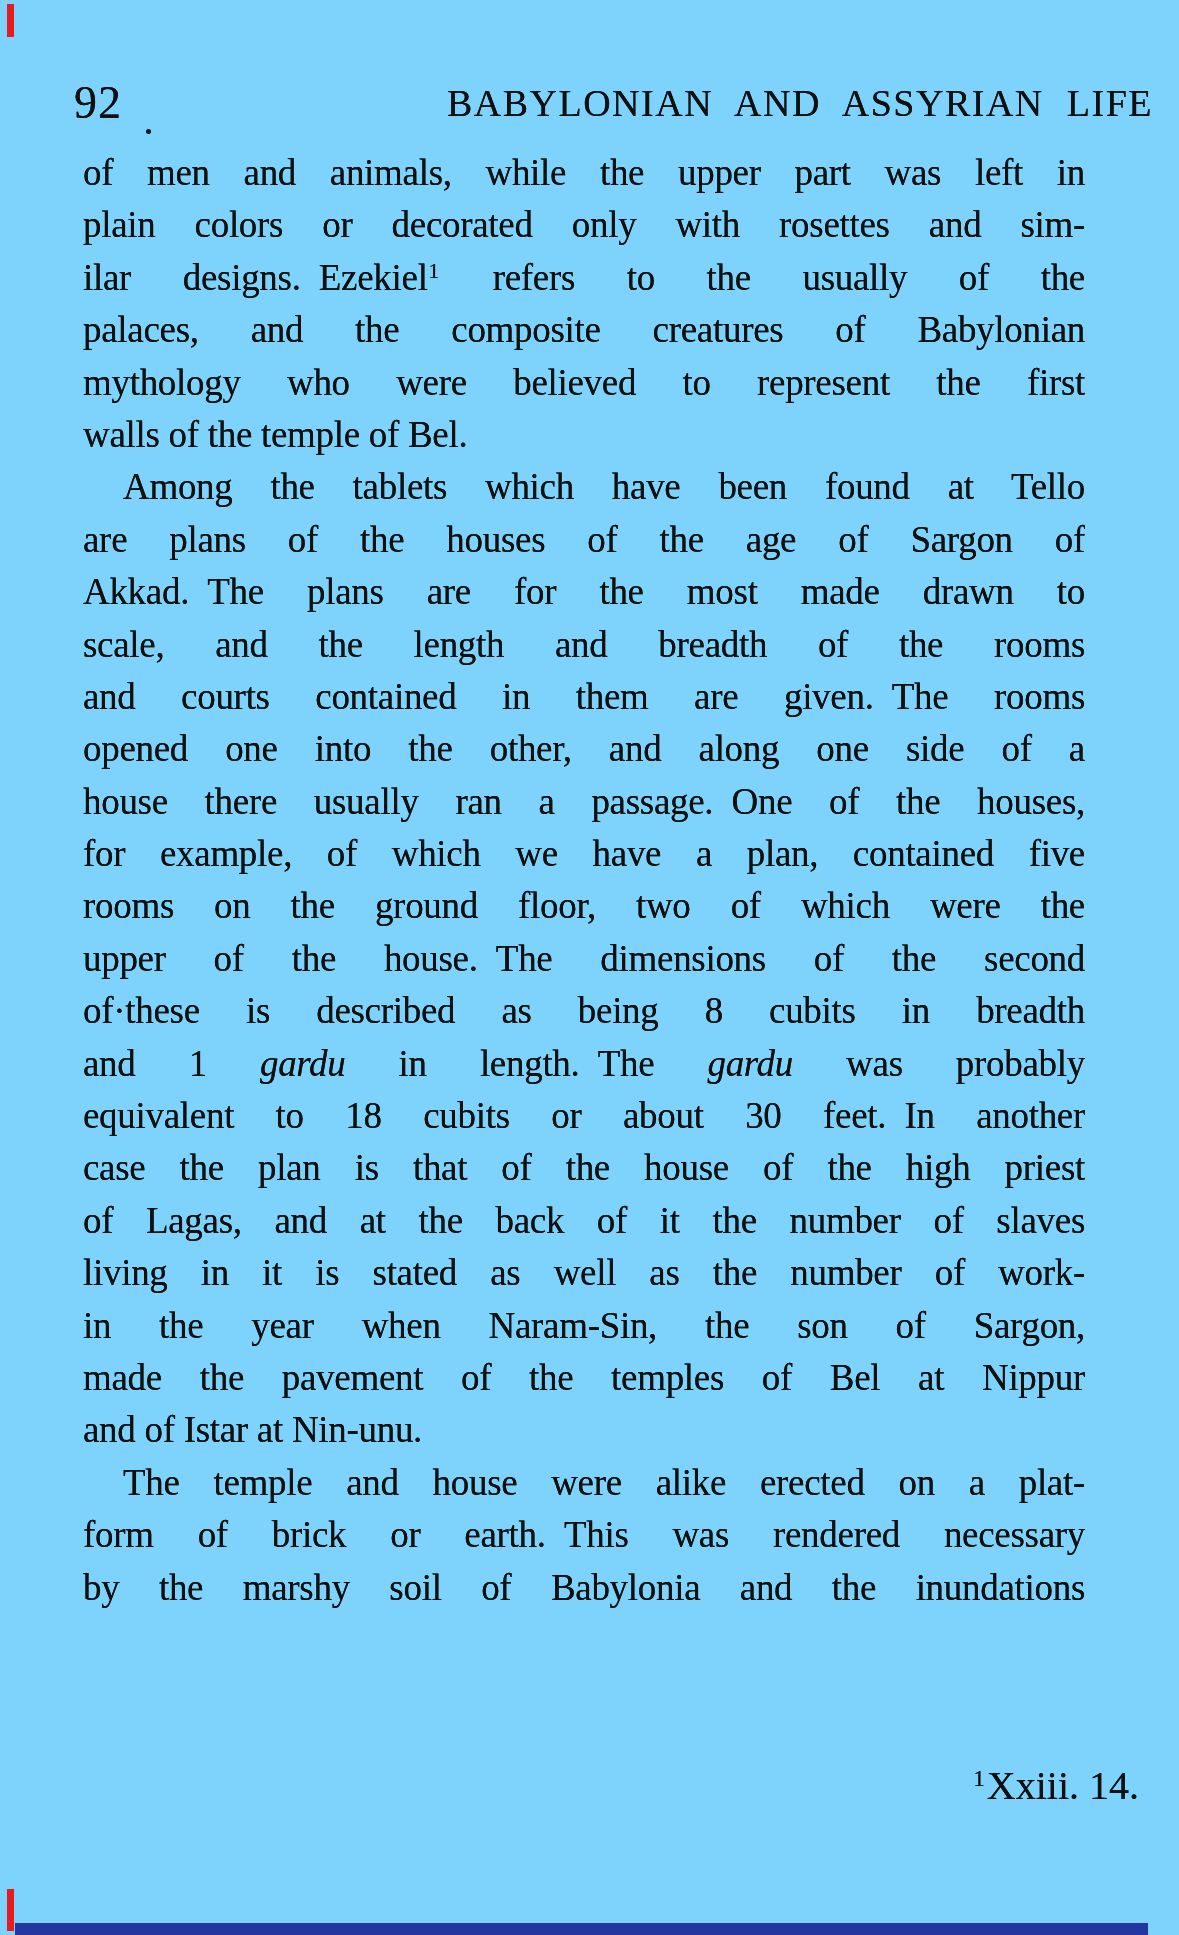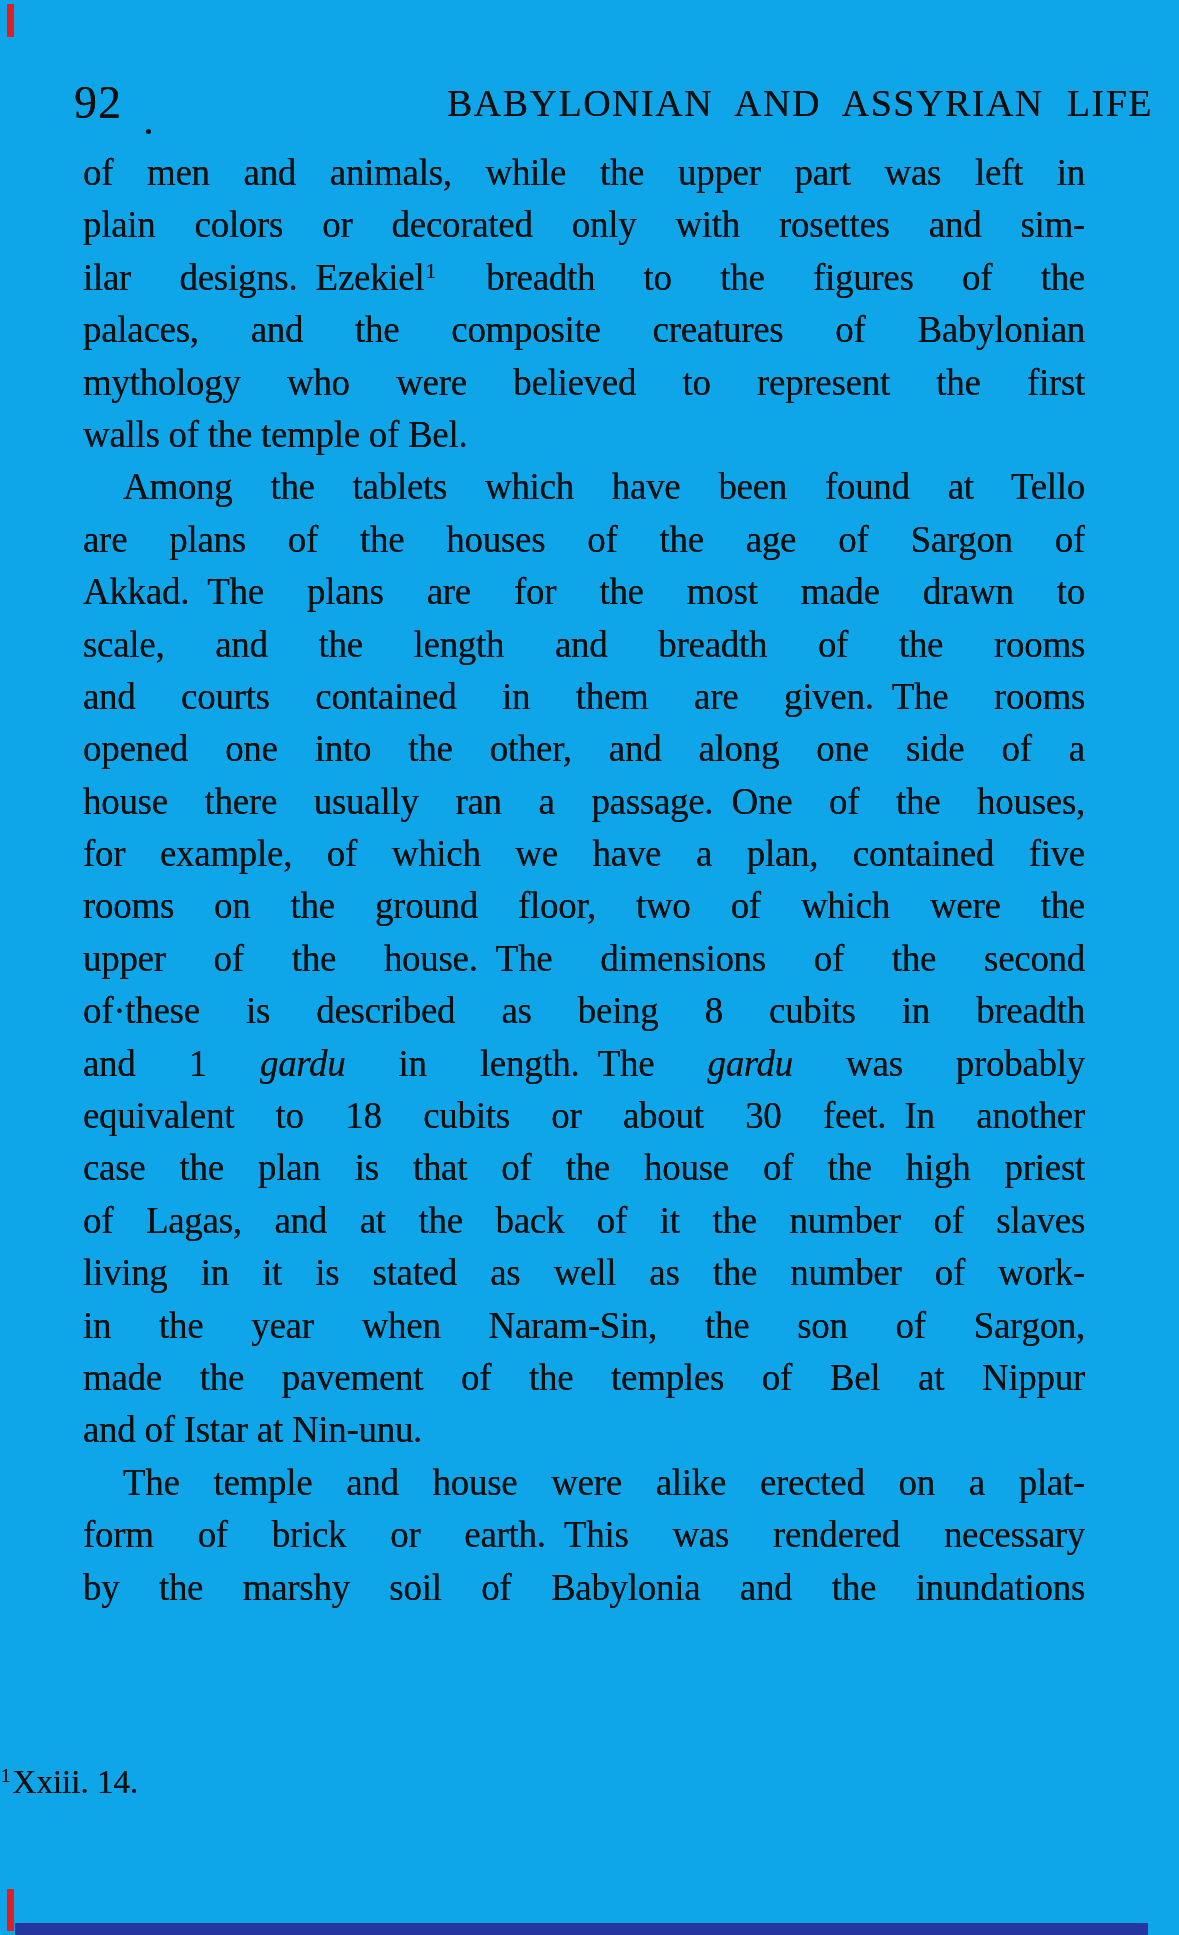--- a/index.html
+++ b/index.html
@@ -1,21 +1,21 @@
 <!DOCTYPE html>
 <html><head>
 <meta charset="utf-8">
 <style>
   html,body{margin:0;padding:0;}
   body{
     width:1179px;height:1935px;position:relative;background:#ffffff;
     font-family:"Liberation Serif","DejaVu Serif",serif;color:#101010;
     overflow:hidden;
   }
-  .page{position:absolute;inset:0;background:#0ea5e9;}
+  .page{position:absolute;inset:0;background:#7dd3fc;}
 
   
   .page-number{
     position:absolute;left:74px;top:80px;
     font-size:46px;line-height:1;letter-spacing:1px;
     text-shadow:0 0 0.6px rgba(0,0,0,.85);
   }
   .running-title{
     position:absolute;left:0;right:26px;top:84px;text-align:right;
     font-size:38px;line-height:1;letter-spacing:1.5px;word-spacing:12px;
@@ -39,22 +39,22 @@
   .line.para-end{text-align-last:left;}
   .line.indent{text-indent:40px;}
   .line i{font-style:italic;}
   .line sup, .footnote sup{
     font-size:58%;vertical-align:baseline;position:relative;top:-0.55em;
     margin:0 2px 0 1px;
   }
 
   
   .footnote{
-    position:absolute;left:0;right:40px;top:1764px;text-align:left;
-    font-size:33px;line-height:1.1;
+    position:absolute;left:0;right:40px;top:1764px;text-align:right;
+    font-size:40px;line-height:1.1;
     text-shadow:0 0 0.6px rgba(0,0,0,.85);
   }
 
   
   .scan-mark{position:absolute;}
   .scan-mark-top-left{left:7px;top:4px;width:7px;height:33px;}
   .scan-mark-bottom-left{left:7px;top:1889px;width:7px;height:42px;}
   .scan-bar-bottom{left:15px;top:1923px;width:1133px;height:12px;}
 </style>
 </head>
@@ -64,21 +64,21 @@
 
   <div class="page-number">92</div>
 
   <div class="running-title">BABYLONIAN AND ASSYRIAN LIFE</div>
 
   <div class="ink-speck" style="background: rgb(20, 20, 20);"></div>
 
   <div class="body-text">
       <div class="line"><span>of men and animals, while the upper part was left in</span></div>
       <div class="line"><span>plain colors or decorated only with rosettes and sim-</span></div>
-      <div class="line"><span>ilar designs. Ezekiel</span><sup>1</sup><span> breadth to the figures of the</span></div>
+      <div class="line"><span>ilar designs. Ezekiel</span><sup>1</sup><span> refers to the usually of the</span></div>
       <div class="line"><span>palaces, and the composite creatures of Babylonian</span></div>
       <div class="line"><span>mythology who were believed to represent the first</span></div>
       <div class="line para-end"><span>walls of the temple of Bel.</span></div>
       <div class="line indent"><span>Among the tablets which have been found at Tello</span></div>
       <div class="line"><span>are plans of the houses of the age of Sargon of</span></div>
       <div class="line"><span>Akkad. The plans are for the most made drawn to</span></div>
       <div class="line"><span>scale, and the length and breadth of the rooms</span></div>
       <div class="line"><span>and courts contained in them are given. The rooms</span></div>
       <div class="line"><span>opened one into the other, and along one side of a</span></div>
       <div class="line"><span>house there usually ran a passage. One of the houses,</span></div>

